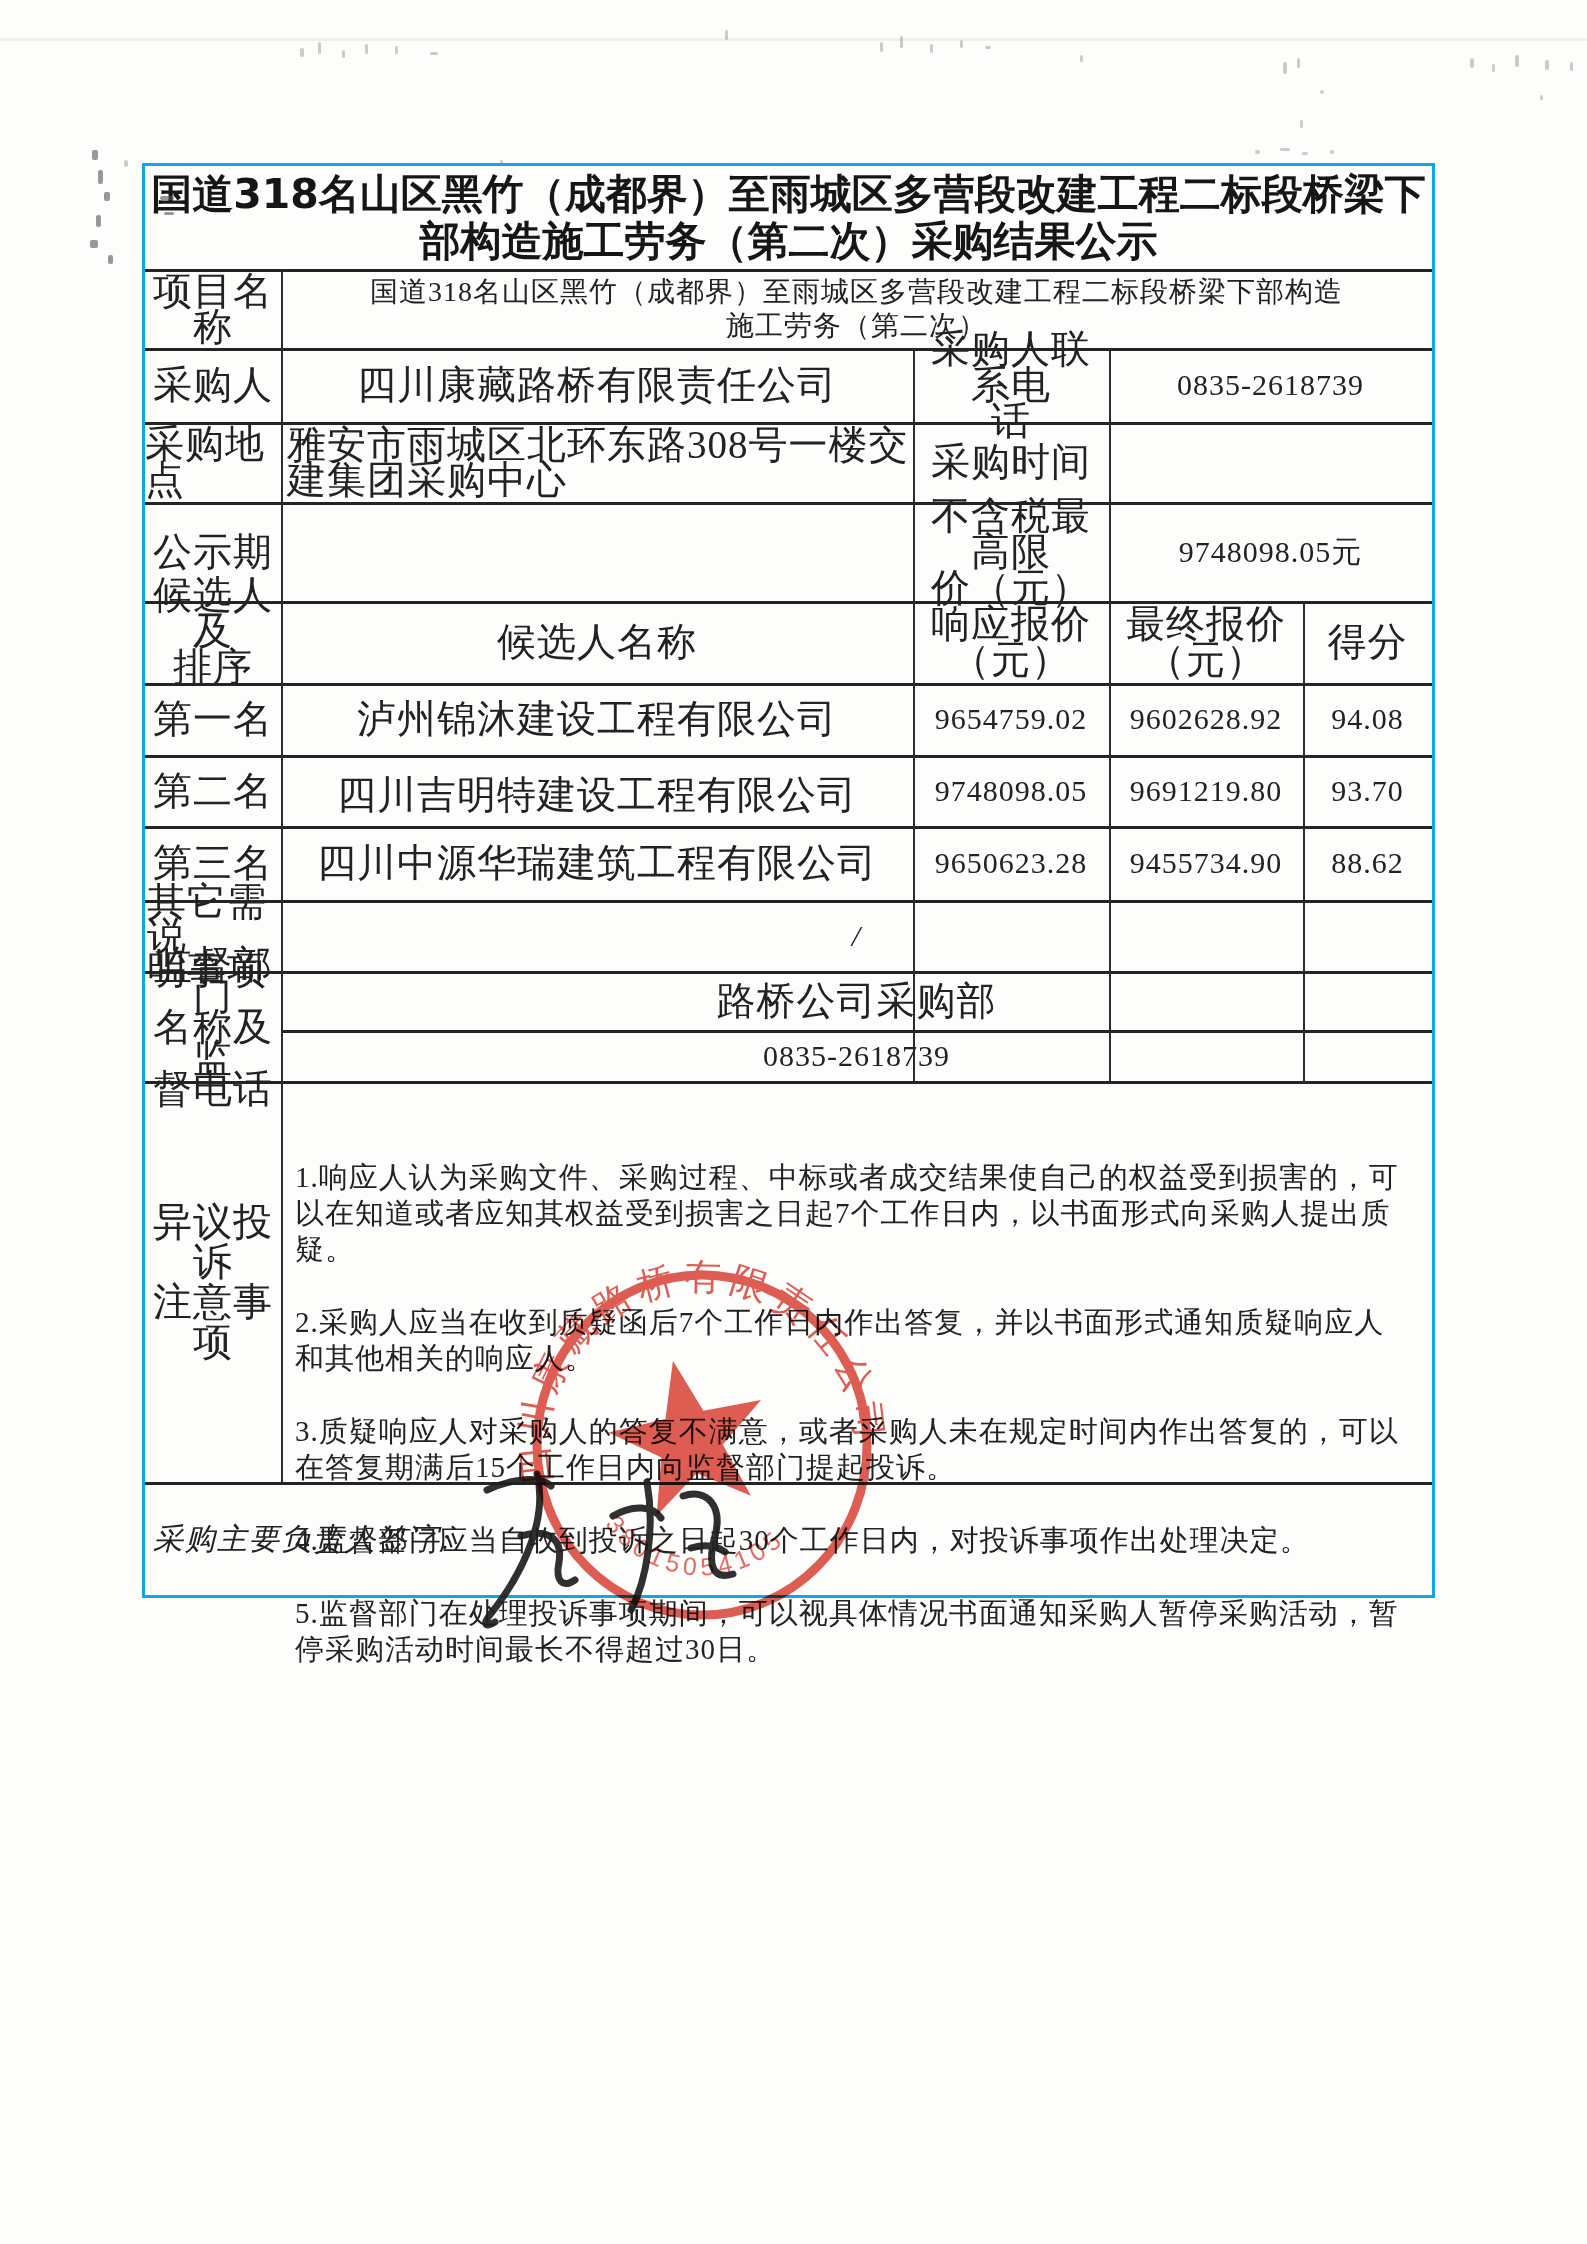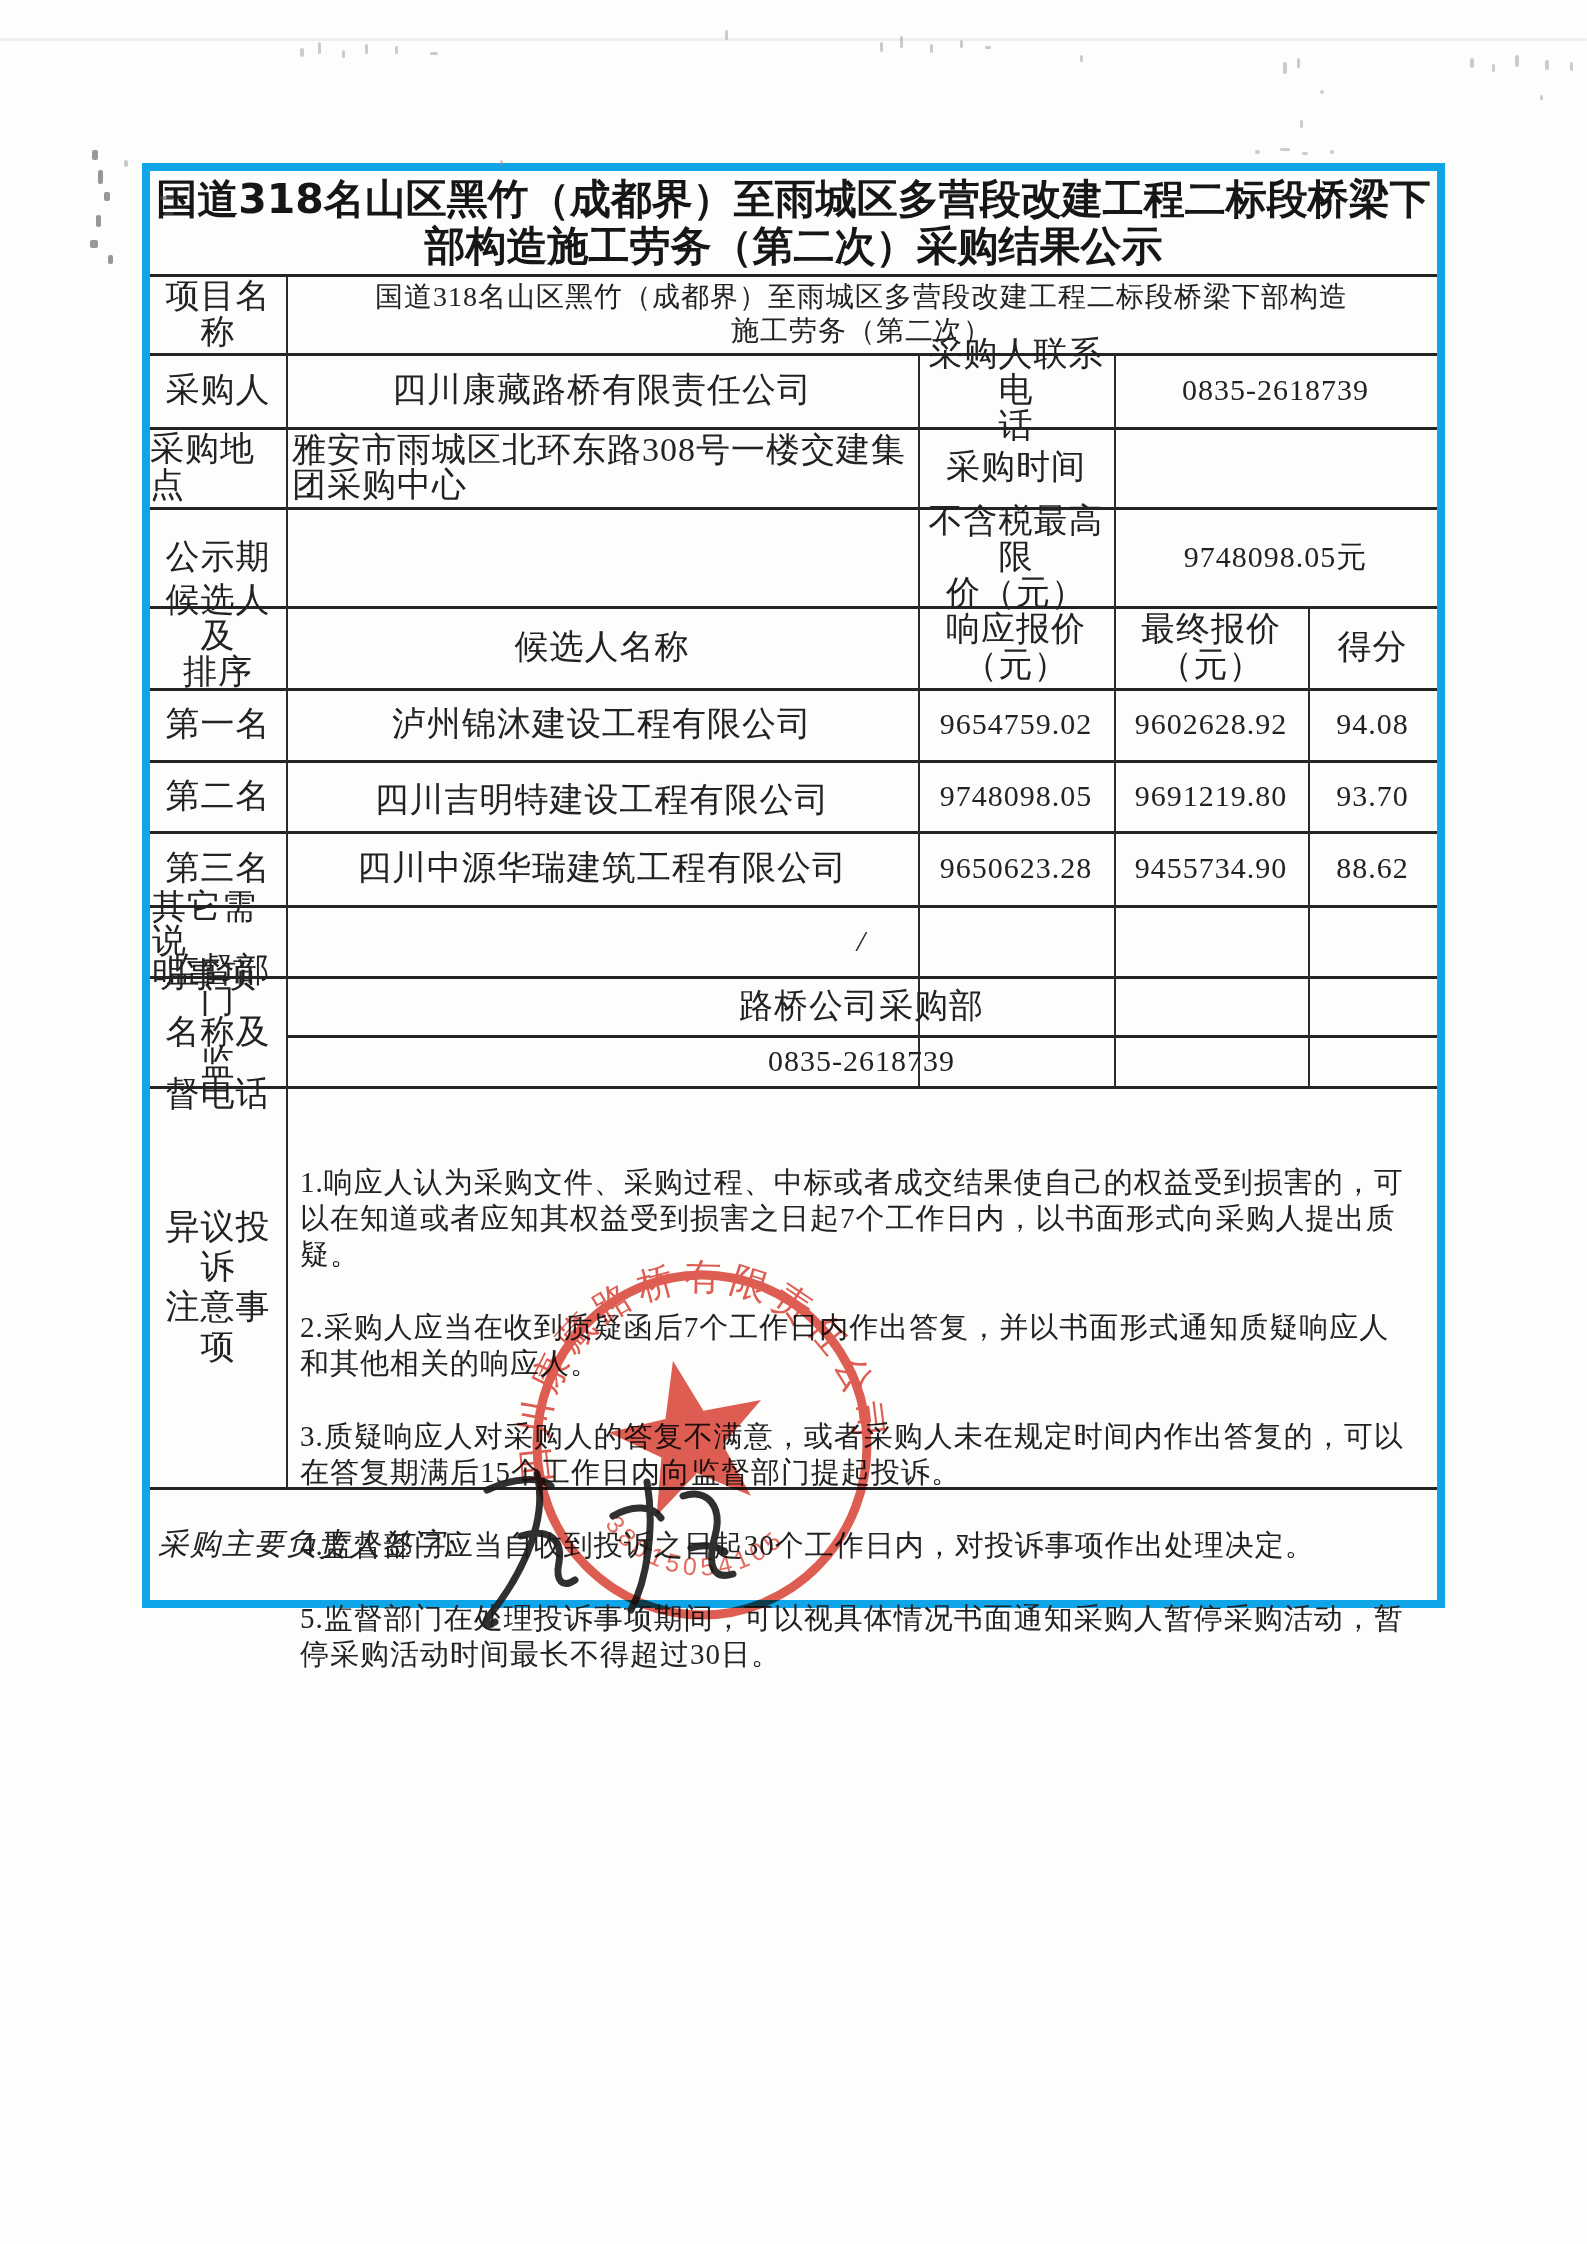--- a/index.html
+++ b/index.html
@@ -4,25 +4,25 @@
 <style>
   html,body{margin:0;padding:0;background:#e8e8e8;}
   .page{
     position:relative;width:1587px;height:2244px;background:#fdfdfc;
     overflow:hidden;
     font-family:"Liberation Serif","DejaVu Serif",serif;
     color:#1d1d1d;
   }
   .table{
     position:absolute;left:142px;top:163px;width:1287px;height:1429px;
-    border:8px solid #0ea5e9;box-sizing:content-box;
+    border:3px solid #0ea5e9;box-sizing:content-box;
   }
   .cell{
     position:absolute;display:flex;align-items:center;justify-content:center;
-    text-align:center;white-space:pre-line;font-size:34px;line-height:36px;
+    text-align:center;white-space:pre-line;font-size:39px;line-height:36px;
     letter-spacing:1px;color:#222;
   }
   .cell.left{justify-content:flex-start;text-align:left;}
   .num{font-size:30px;letter-spacing:1px;}
   .title-cell{
     font-family:"DejaVu Sans","Liberation Sans",sans-serif;
     font-weight:bold;font-size:41px;line-height:47px;letter-spacing:0px;color:#161616;
   }
   .hl{position:absolute;left:0;width:1287px;height:3px;background:#242424;}
   .vl{position:absolute;width:2px;background:#2b2b2b;}

